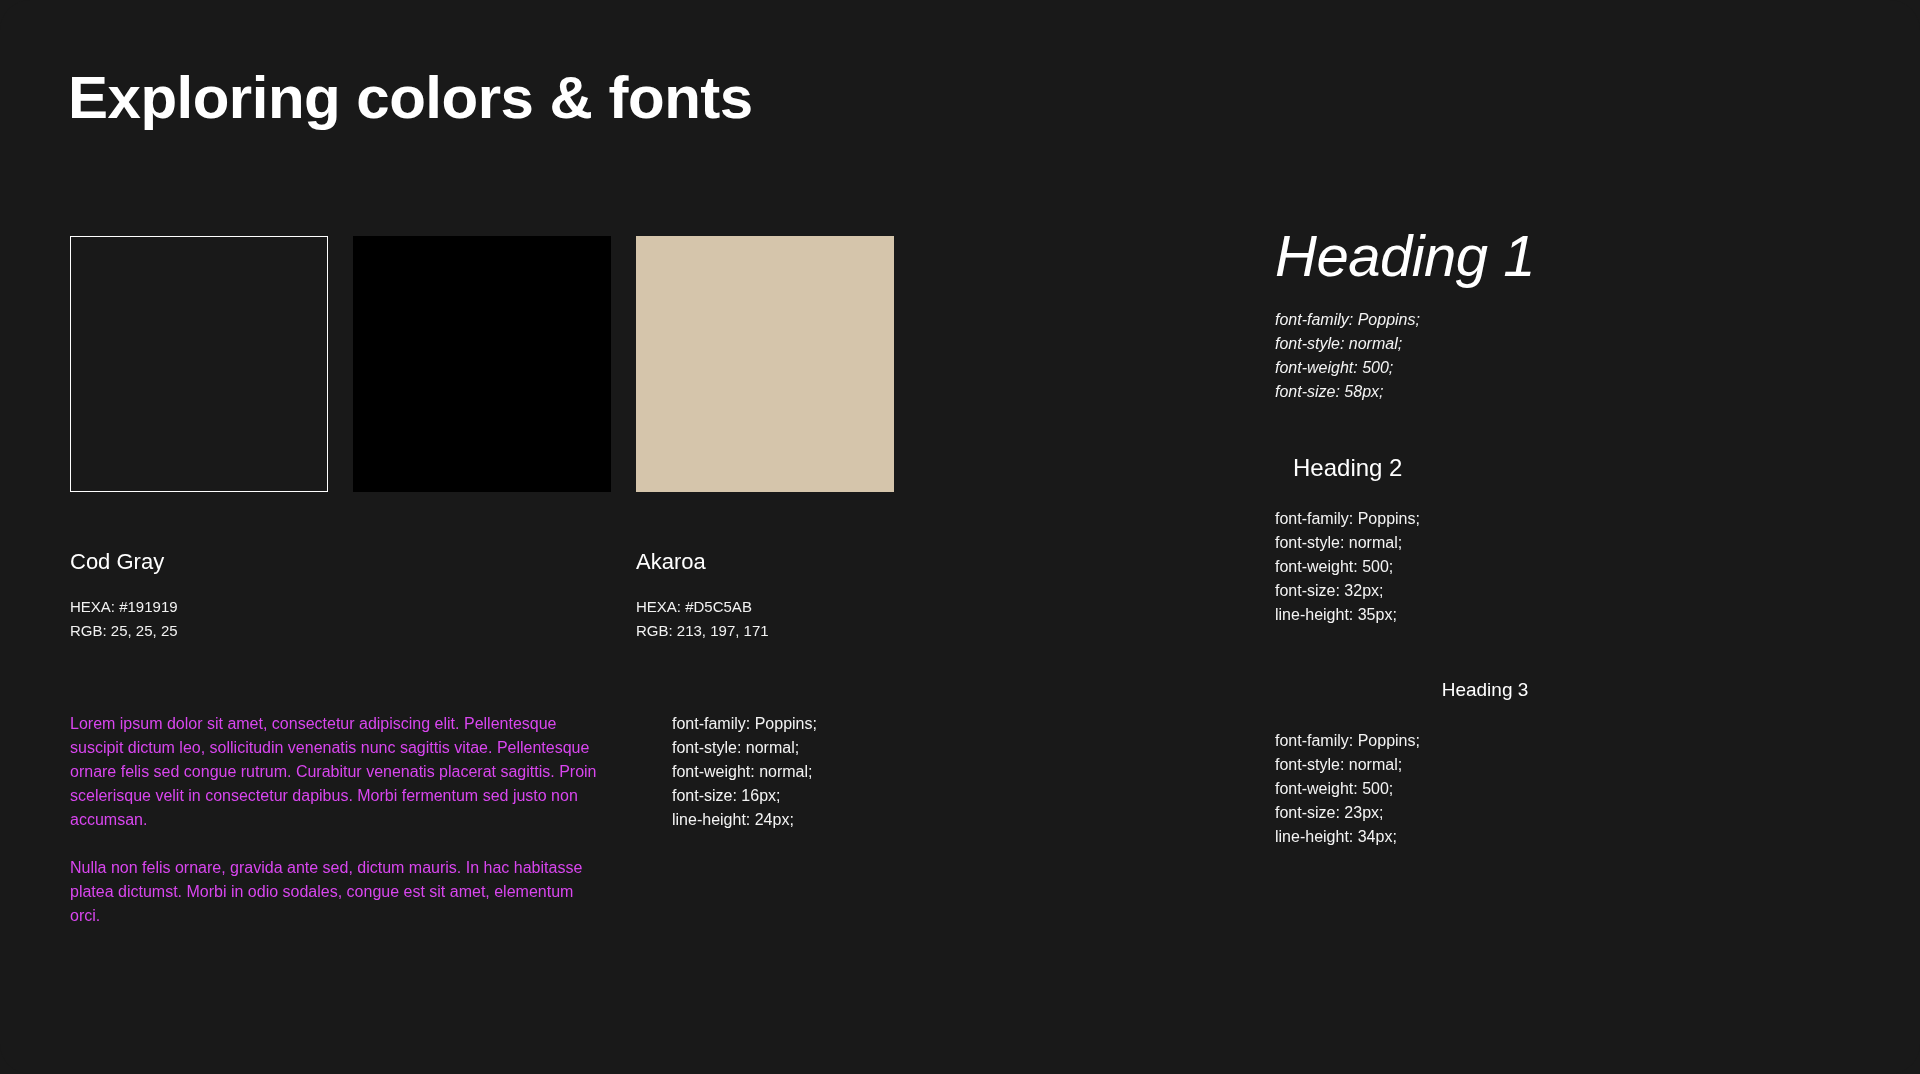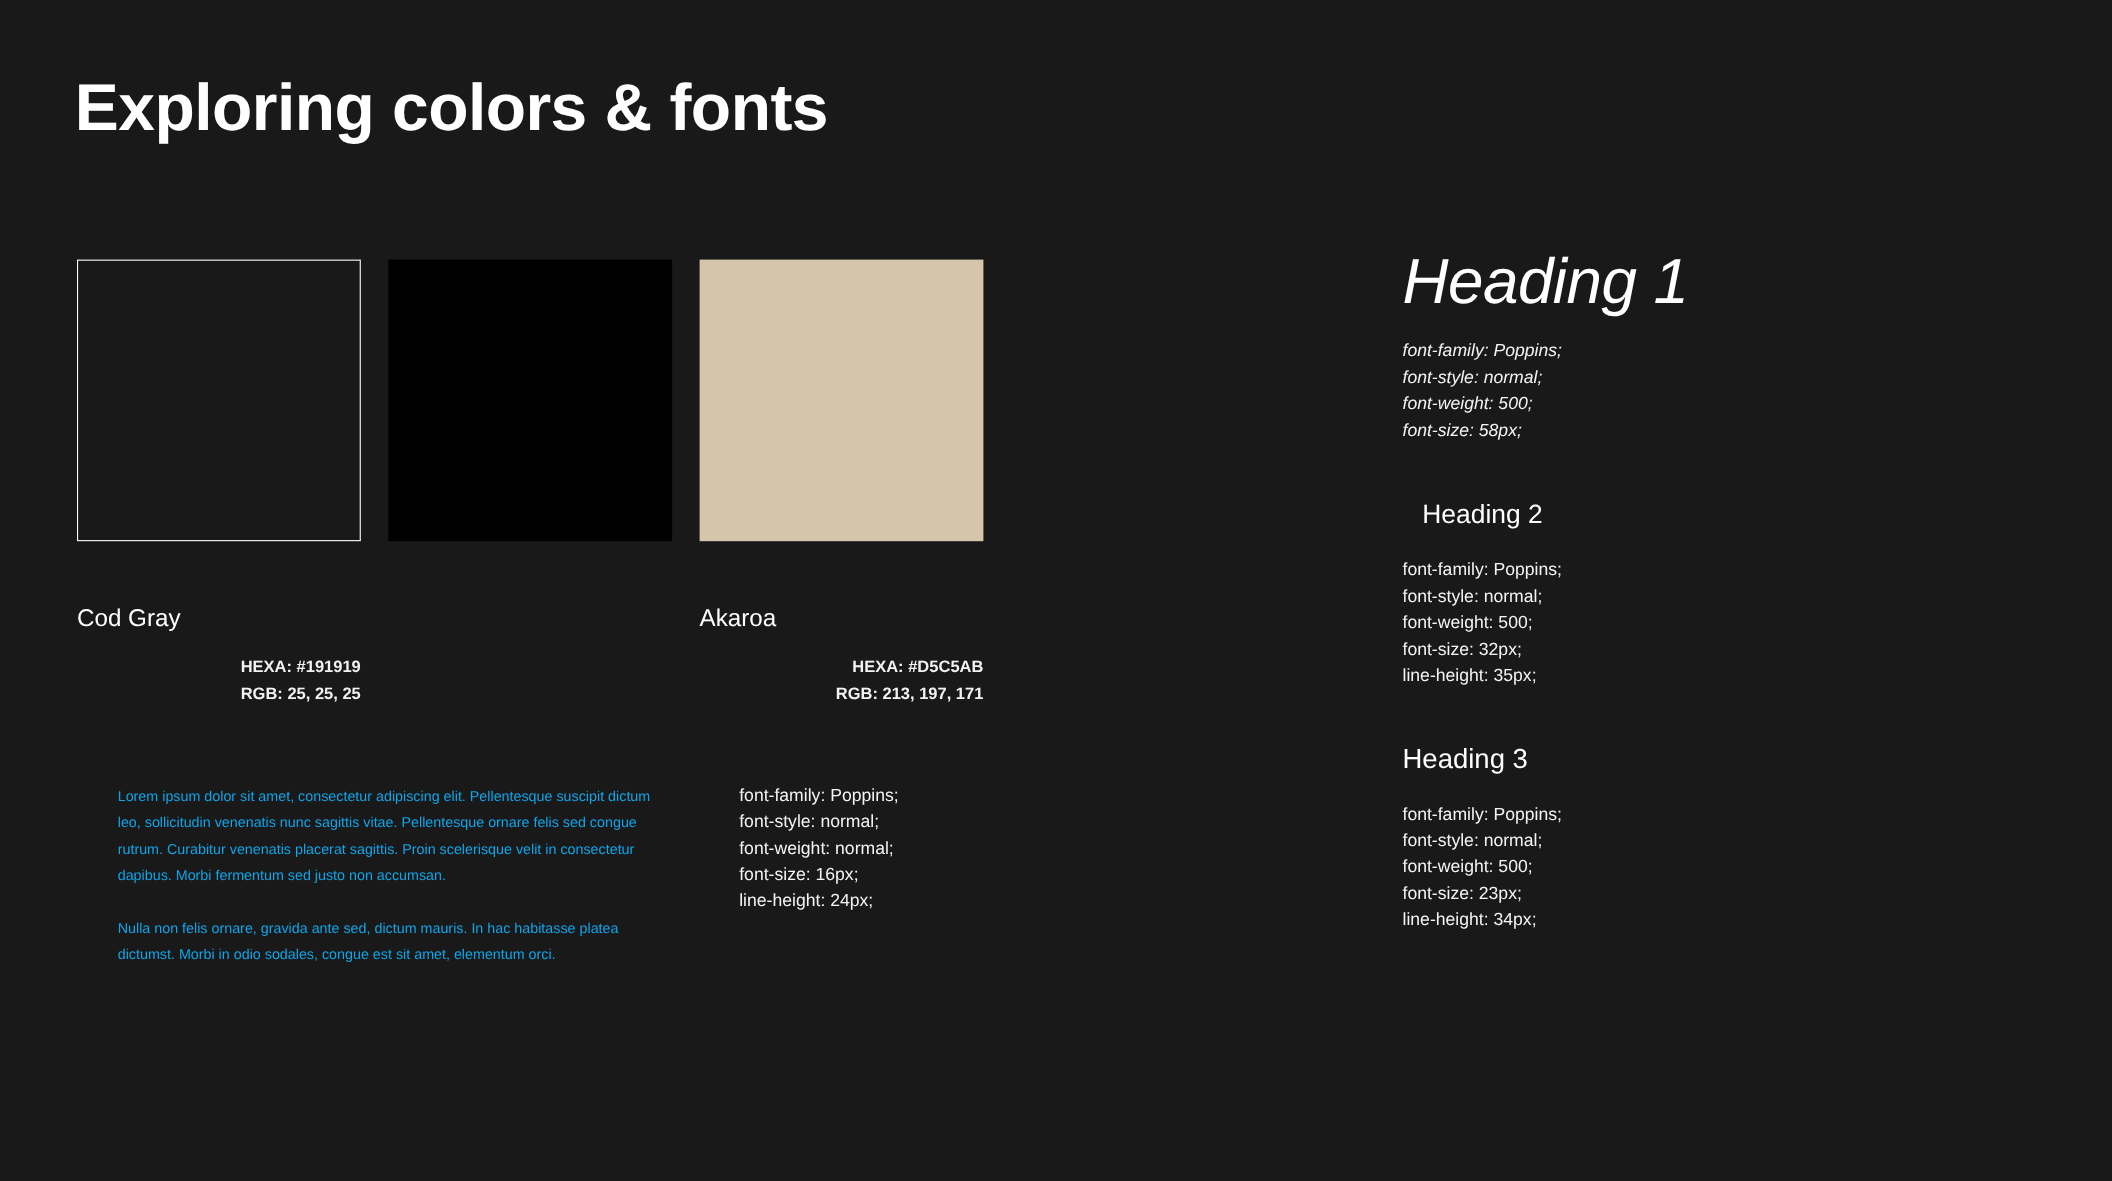--- a/index.html
+++ b/index.html
@@ -68,39 +68,37 @@
   .swatch-name {
     font-size: 22px;
     font-weight: 400;
     line-height: 28px;
     color: #ffffff;
     margin-bottom: 19px;
   }
 
   .swatch-line {
     font-size: 15px;
-    font-weight: 700;
+    font-weight: 400;
     line-height: 24px;
     color: #f2f2f2;
-    text-align: right;
   }
 
   
   .body-copy {
     position: absolute;
     left: 70px;
     top: 712px;
     width: 530px;
   }
 
   .body-copy p {
-    font-size: 13px;
+    font-size: 16px;
     line-height: 24px;
-    color: #0ea5e9;
-    margin-left: 37px;
+    color: #d946ef;
   }
 
   .body-copy p + p {
     margin-top: 24px;
   }
 
   
   .spec-block {
     font-size: 16px;
     line-height: 24px;
@@ -132,21 +130,21 @@
 
   .type-sample {
     color: #ffffff;
     font-weight: 500;
     white-space: nowrap;
     margin-bottom: 22px;
   }
 
   .type-sample.h1 { font-size: 58px; line-height: 61px; letter-spacing: -0.5px; }
   .type-sample.h2 { font-size: 24px; line-height: 35px; margin-left: 18px; }
-  .type-sample.h3 { font-size: 25px; line-height: 34px; }
+  .type-sample.h3 { font-size: 19px; line-height: 34px; text-align: center; }
 
   .type-item.h1-item { margin-bottom: 0; font-style: italic; }
   .type-item.h2-item { margin-top: 46px; }
   .type-item.h3-item { margin-top: 46px; }
 </style>
 </head>
 <body>
 
 <div class="page">
 

